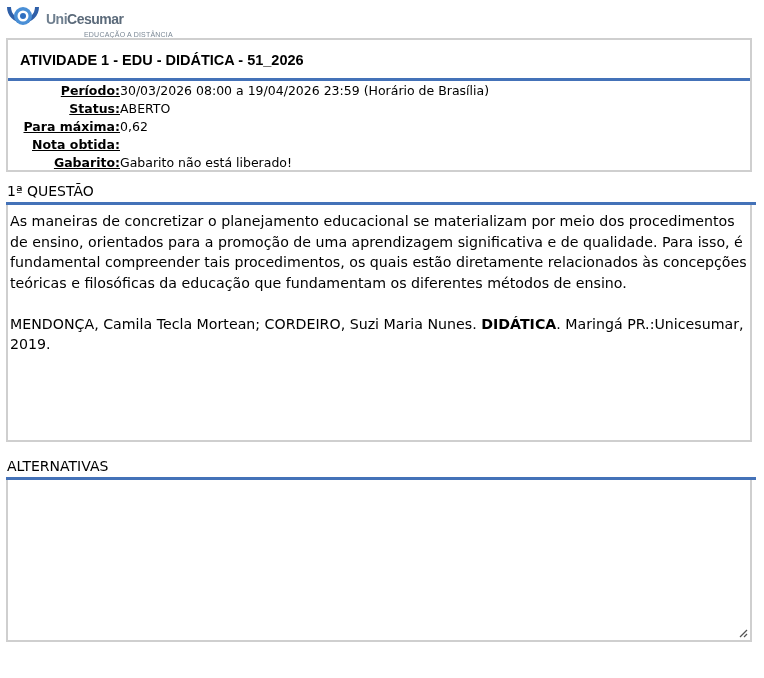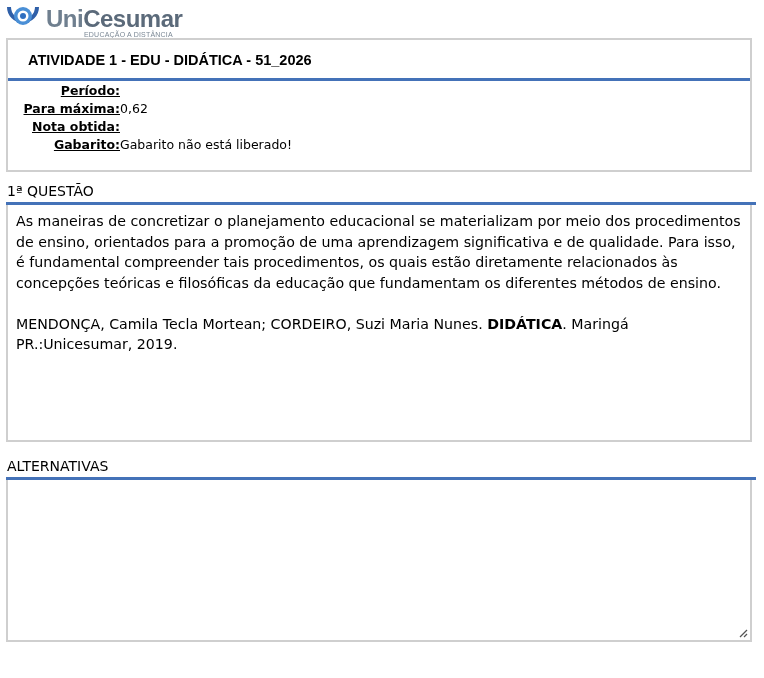--- a/index.html
+++ b/index.html
@@ -1,42 +1,42 @@
 <!DOCTYPE html>
 <html><head>
 <meta charset="utf-8">
 <style>
   html, body { margin:0; padding:0; background:#ffffff; }
   body { width:764px; height:678px; position:relative; overflow:hidden;
          font-family:"DejaVu Sans", "Liberation Sans", sans-serif; color:#000; }
   .logo { position:absolute; left:6px; top:4px; height:34px; width:170px; }
   .logo-mark { position:absolute; left:0; top:0; width:34px; height:30px; }
   .logo-text { position:absolute; left:40px; top:2px; font-family:"Liberation Sans", sans-serif;
-               font-weight:bold; font-size:24px; color:#5b6a7a; letter-spacing:-0.5px; line-height:26px; }
+               font-weight:bold; font-size:14px; color:#5b6a7a; letter-spacing:-0.5px; line-height:26px; }
   .logo-text .uni { color:#6f7f8f; }
   .logo-tag { position:absolute; left:78px; top:27px; font-size:7px; color:#7a8794; letter-spacing:0.2px;
               font-family:"Liberation Sans", sans-serif; }
 
   .box { position:absolute; left:6px; width:746px; border:2px solid #cfcfcf; background:#fff; box-sizing:border-box; }
   .header-box { top:38px; height:134px; }
-  .header-title { height:38px; line-height:40px; padding-left:20px; font-weight:bold; font-size:14.5px;
+  .header-title { height:38px; line-height:40px; padding-left:12px; font-weight:bold; font-size:14.5px;
                   border-bottom:3px solid #4472b8; font-family:"Liberation Sans", sans-serif; }
   .info-table { margin-top:1px; font-size:12.5px; line-height:18px; font-family:"DejaVu Sans", sans-serif; }
   .info-row { display:flex; }
   .info-label { width:112px; text-align:right; font-weight:bold;text-decoration:underline; }
   .info-value { }
 
   .section-label { position:absolute; left:7px; font-size:14px; font-family:"DejaVu Sans", sans-serif; }
   .q-label { top:183px;text-align:right; }
   .alt-label { top:458px; }
   .blue-bar { position:absolute; left:6px; width:750px; height:3px; background:#4472b8; }
   .bar-q { top:202px; }
   .bar-alt { top:477px; }
 
-  .question-box { top:205px; height:237px; border-top:none; padding:6px 8px; font-size:14.2px; line-height:20.5px; }
+  .question-box { top:205px; height:237px; border-top:none; padding:6px 2px; font-size:14.2px; line-height:20.5px; }
   .question-box p { margin:0; }
   .question-box .gap { height:20.5px; }
 
   .answer-box { top:480px; height:162px; border-top:none; }
   .answer-box textarea { width:100%; height:100%; border:none; outline:none; resize:none; box-sizing:border-box;
                          font-family:"DejaVu Sans", sans-serif; font-size:14px; padding:6px 8px; background:transparent; }
   .resize-grip { position:absolute; right:2px; bottom:2px; width:10px; height:10px; }
 </style>
 </head>
 <body>
@@ -50,20 +50,25 @@
   </svg>
   <div class="logo-text"><span class="uni">Uni</span><span>Cesumar</span></div>
   <div class="logo-tag">EDUCAÇÃO A DISTÂNCIA</div>
 </div>
 
 <div class="box header-box">
   <div class="header-title">ATIVIDADE 1 - EDU - DIDÁTICA - 51_2026</div>
   <div class="info-table">
     <div class="info-row">
       <span class="info-label">Período:</span>
+      <span class="info-value">30/03/2026 08:00 a 19/04/2026 23:59 (Horário de Brasília)</span>
+    </div>
+    <div class="info-row">
+      <span class="info-label">Status:</span>
+      <span class="info-value">ABERTO</span>
     </div>
     <div class="info-row">
       <span class="info-label">Para máxima:</span>
       <span class="info-value">0,62</span>
     </div>
     <div class="info-row">
       <span class="info-label">Nota obtida:</span>
       <span class="info-value"></span>
     </div>
     <div class="info-row">

